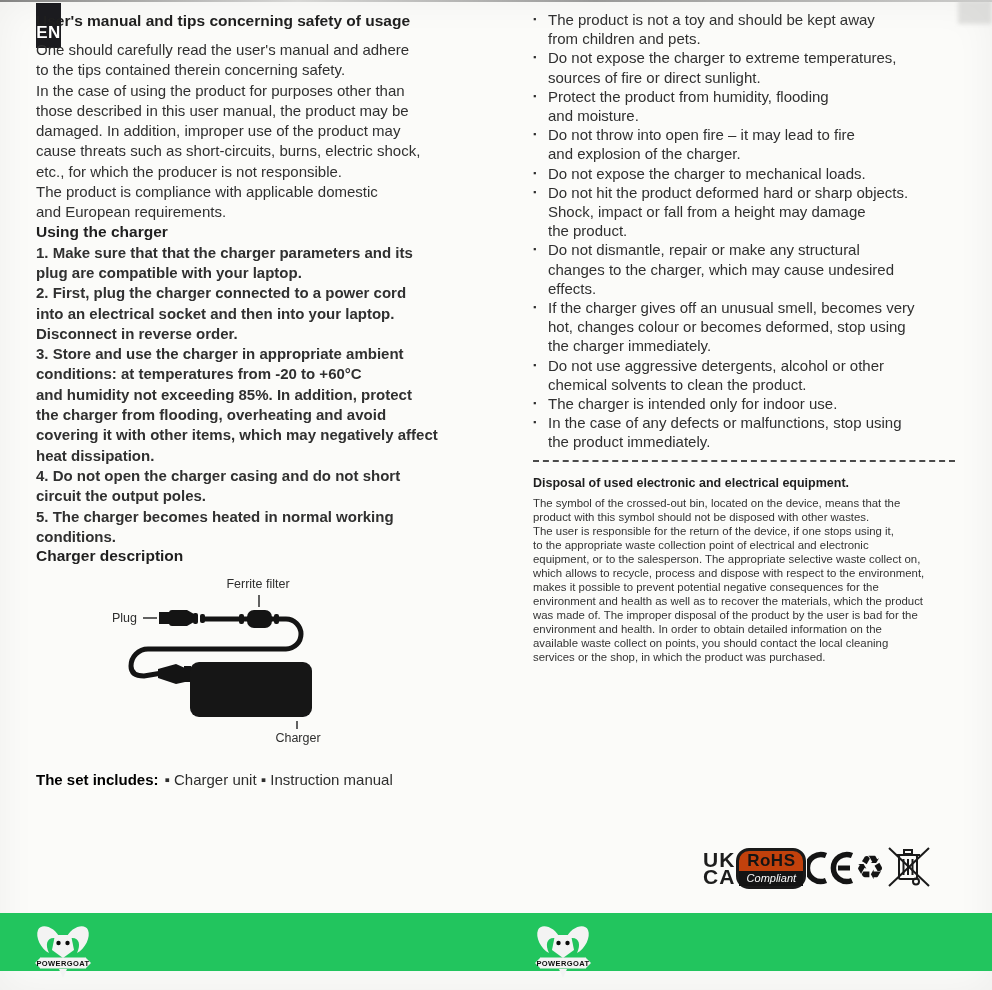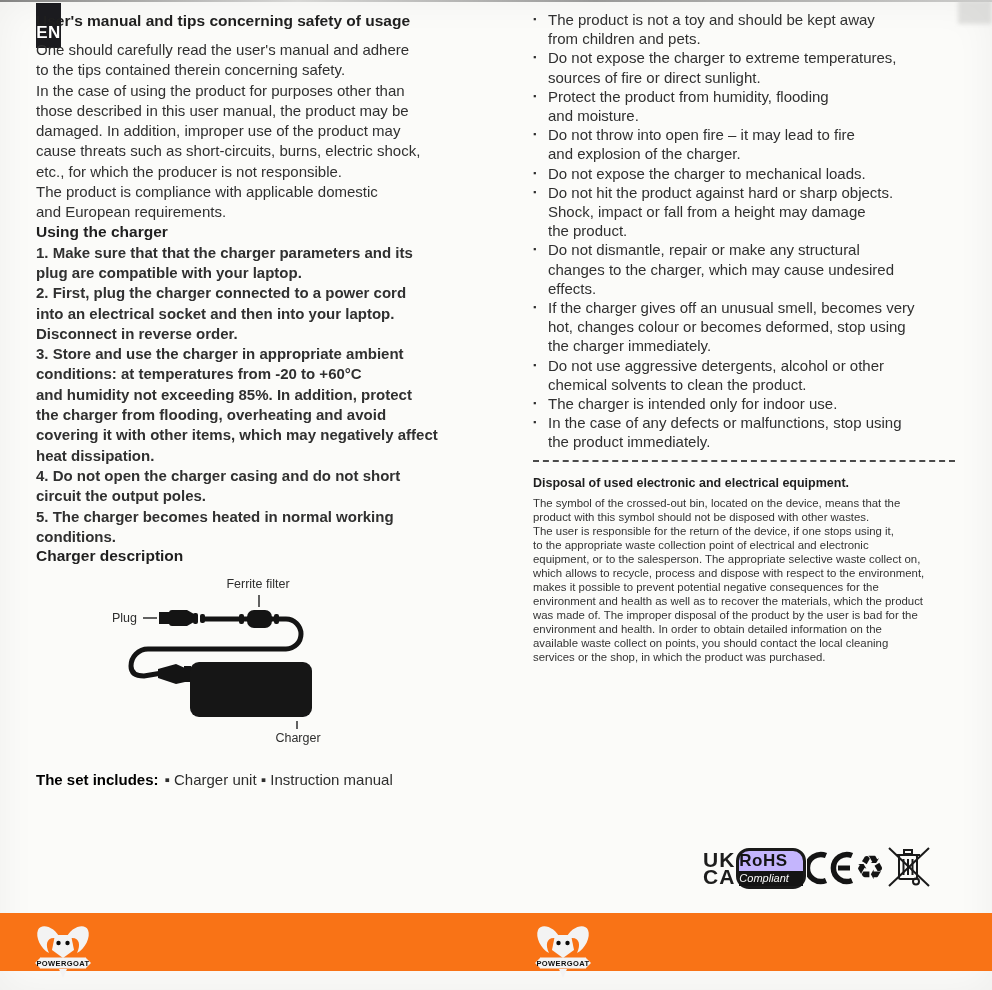--- a/index.html
+++ b/index.html
@@ -44,26 +44,26 @@
   
   .diagram{display:block;margin-top:6px;}
   .diag-label{font-size:12.5px;fill:#2e2e2e;}
   
   .set-line{margin-top:23px;font-size:15px;color:#2e2e2e;}
   .set-line b{color:#000000;}
   .set-items{margin-left:6px;}
   
   .marks{position:absolute;left:703px;top:843px;height:50px;display:flex;align-items:center;gap:1px;}
   .ukca{font-weight:bold;font-size:21px;line-height:17px;color:#1d1d1d;letter-spacing:1px;text-align:center;}
-  .rohs{border:3px solid #1a1a1a;border-radius:13px;width:64px;text-align:left;background:#c4b5fd;}
+  .rohs{border:3px solid #1a1a1a;border-radius:13px;width:64px;text-align:center;background:#c2410c;}
   .rohs .r-top{font-size:17px;font-weight:bold;color:#141414;line-height:20px;letter-spacing:.5px;}
   .rohs .r-bot{background:#141414;color:#fafafa;font-size:11px;line-height:15px;font-style:italic;}
   .recycle{font-size:33px;line-height:36px;color:#141414;}
   
-  .footer{position:absolute;left:0;top:913px;width:992px;height:58px;background:#f97316;}
+  .footer{position:absolute;left:0;top:913px;width:992px;height:58px;background:#22c55e;}
   .goat{position:absolute;top:9px;}
   .goat-1{left:33px;}
   .goat-2{left:533px;}
 </style>
 </head>
 <body>
 
 <div id="page">
 
   <div class="top-line"></div>
@@ -159,21 +159,21 @@
           <span class="blt">▪</span>
           <span class="pre">Do not throw into open fire – it may lead to fire
 and explosion of the charger.</span>
         </li>
       <li>
           <span class="blt">▪</span>
           <span class="pre">Do not expose the charger to mechanical loads.</span>
         </li>
       <li>
           <span class="blt">▪</span>
-          <span class="pre">Do not hit the product against hard or sharp objects.
+          <span class="pre">Do not hit the product deformed hard or sharp objects.
 Shock, impact or fall from a height may damage
 the product.</span>
         </li>
       <li>
           <span class="blt">▪</span>
           <span class="pre">Do not dismantle, repair or make any structural
 changes to the charger, which may cause undesired
 effects.</span>
         </li>
       <li>

